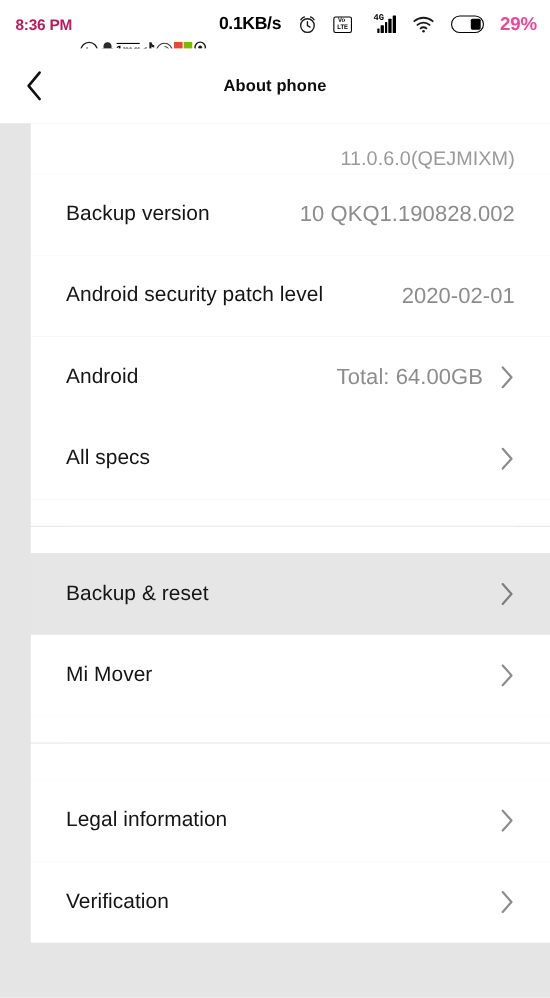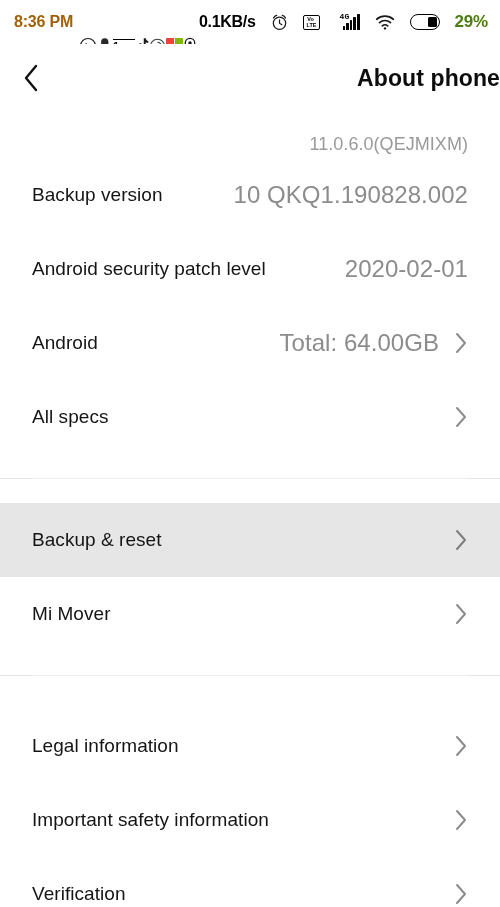--- a/index.html
+++ b/index.html
@@ -21,24 +21,24 @@
   .status-bar {
     height: 44px;
     display: flex;
     align-items: center;
     padding: 0 12px 0 14px;
     background: #ffffff;
     gap: 0;
   }
 
   .status-time {
-    font-size: 16px;
+    font-size: 14px;
     font-weight: bold;
     letter-spacing: -0.2px;
-    color: #a16207;
+    color: #be185d;
     margin-right: 6px;
     white-space: nowrap;
   }
 
   .status-left-icons {
     display: flex;
     align-items: center;
     flex: 0 0 auto;
     margin-top: 48px;
   }
@@ -57,21 +57,21 @@
     font-size: 16px;
     font-weight: bold;
     color: #000;
     white-space: nowrap;
     letter-spacing: -0.3px;
   }
 
   .battery-pct {
     font-size: 17px;
     font-weight: bold;
-    color: #4d7c0f;
+    color: #ec4899;
     white-space: nowrap;
     letter-spacing: -0.2px;
   }
 
   .sicon { display: block; flex: 0 0 auto; }
 
   
   .onemg {
     font-size: 11px;
     font-weight: bold;
@@ -176,34 +176,35 @@
     height: 68px;
     display: flex;
     align-items: center;
     justify-content: center;
     cursor: pointer;
   }
   .page-title {
     position: absolute;
     left: 0;
     right: 0;
-    text-align: right;
-    font-size: 23px;
+    text-align: center;
+    font-size: 15px;
     font-weight: bold;
     color: #0d0d0d;
     letter-spacing: 0.1px;
     pointer-events: none;
   }
 
   
   .scroll-area {
     position: relative;
     height: 795px;
     overflow: hidden;
     background: #e5e5e5;
+    padding-left: 28px;
   }
 
   .row {
     height: 74px;
     display: flex;
     align-items: center;
     padding: 0 32px;
     background: #ffffff;
     cursor: default;
   }
@@ -211,21 +212,21 @@
   .row.highlight { background: #e6e6e6; }
 
   .row-label {
     font-size: 19px;
     color: #151515;
     flex: 1 1 auto;
     white-space: nowrap;
     letter-spacing: 0.05px;
   }
   .row-value {
-    font-size: 24px;
+    font-size: 20px;
     color: #8c8c8c;
     white-space: nowrap;
     margin-left: 10px;
     letter-spacing: 0.05px;
   }
   .row-chevron {
     margin-left: 16px;
     display: flex;
     align-items: center;
     flex: 0 0 auto;
@@ -410,28 +411,20 @@
 
   <div class="row clickable">
     <div class="row-label">Legal information</div>
     <div class="row-chevron">
       <svg width="13" height="22" viewBox="0 0 13 22">
           <path d="M2 2l8 9-8 9" fill="none" stroke="#8c8c8c" stroke-width="2" stroke-linecap="round" stroke-linejoin="round"></path>
         </svg>
     </div>
   </div>
 
-  <div class="row clickable">
-    <div class="row-label">Important safety information</div>
-    <div class="row-chevron">
-      <svg width="13" height="22" viewBox="0 0 13 22">
-          <path d="M2 2l8 9-8 9" fill="none" stroke="#8c8c8c" stroke-width="2" stroke-linecap="round" stroke-linejoin="round"></path>
-        </svg>
-    </div>
-  </div>
 
   <div class="row clickable">
     <div class="row-label">Verification</div>
     <div class="row-chevron">
       <svg width="13" height="22" viewBox="0 0 13 22">
           <path d="M2 2l8 9-8 9" fill="none" stroke="#8c8c8c" stroke-width="2" stroke-linecap="round" stroke-linejoin="round"></path>
         </svg>
     </div>
   </div>
 

